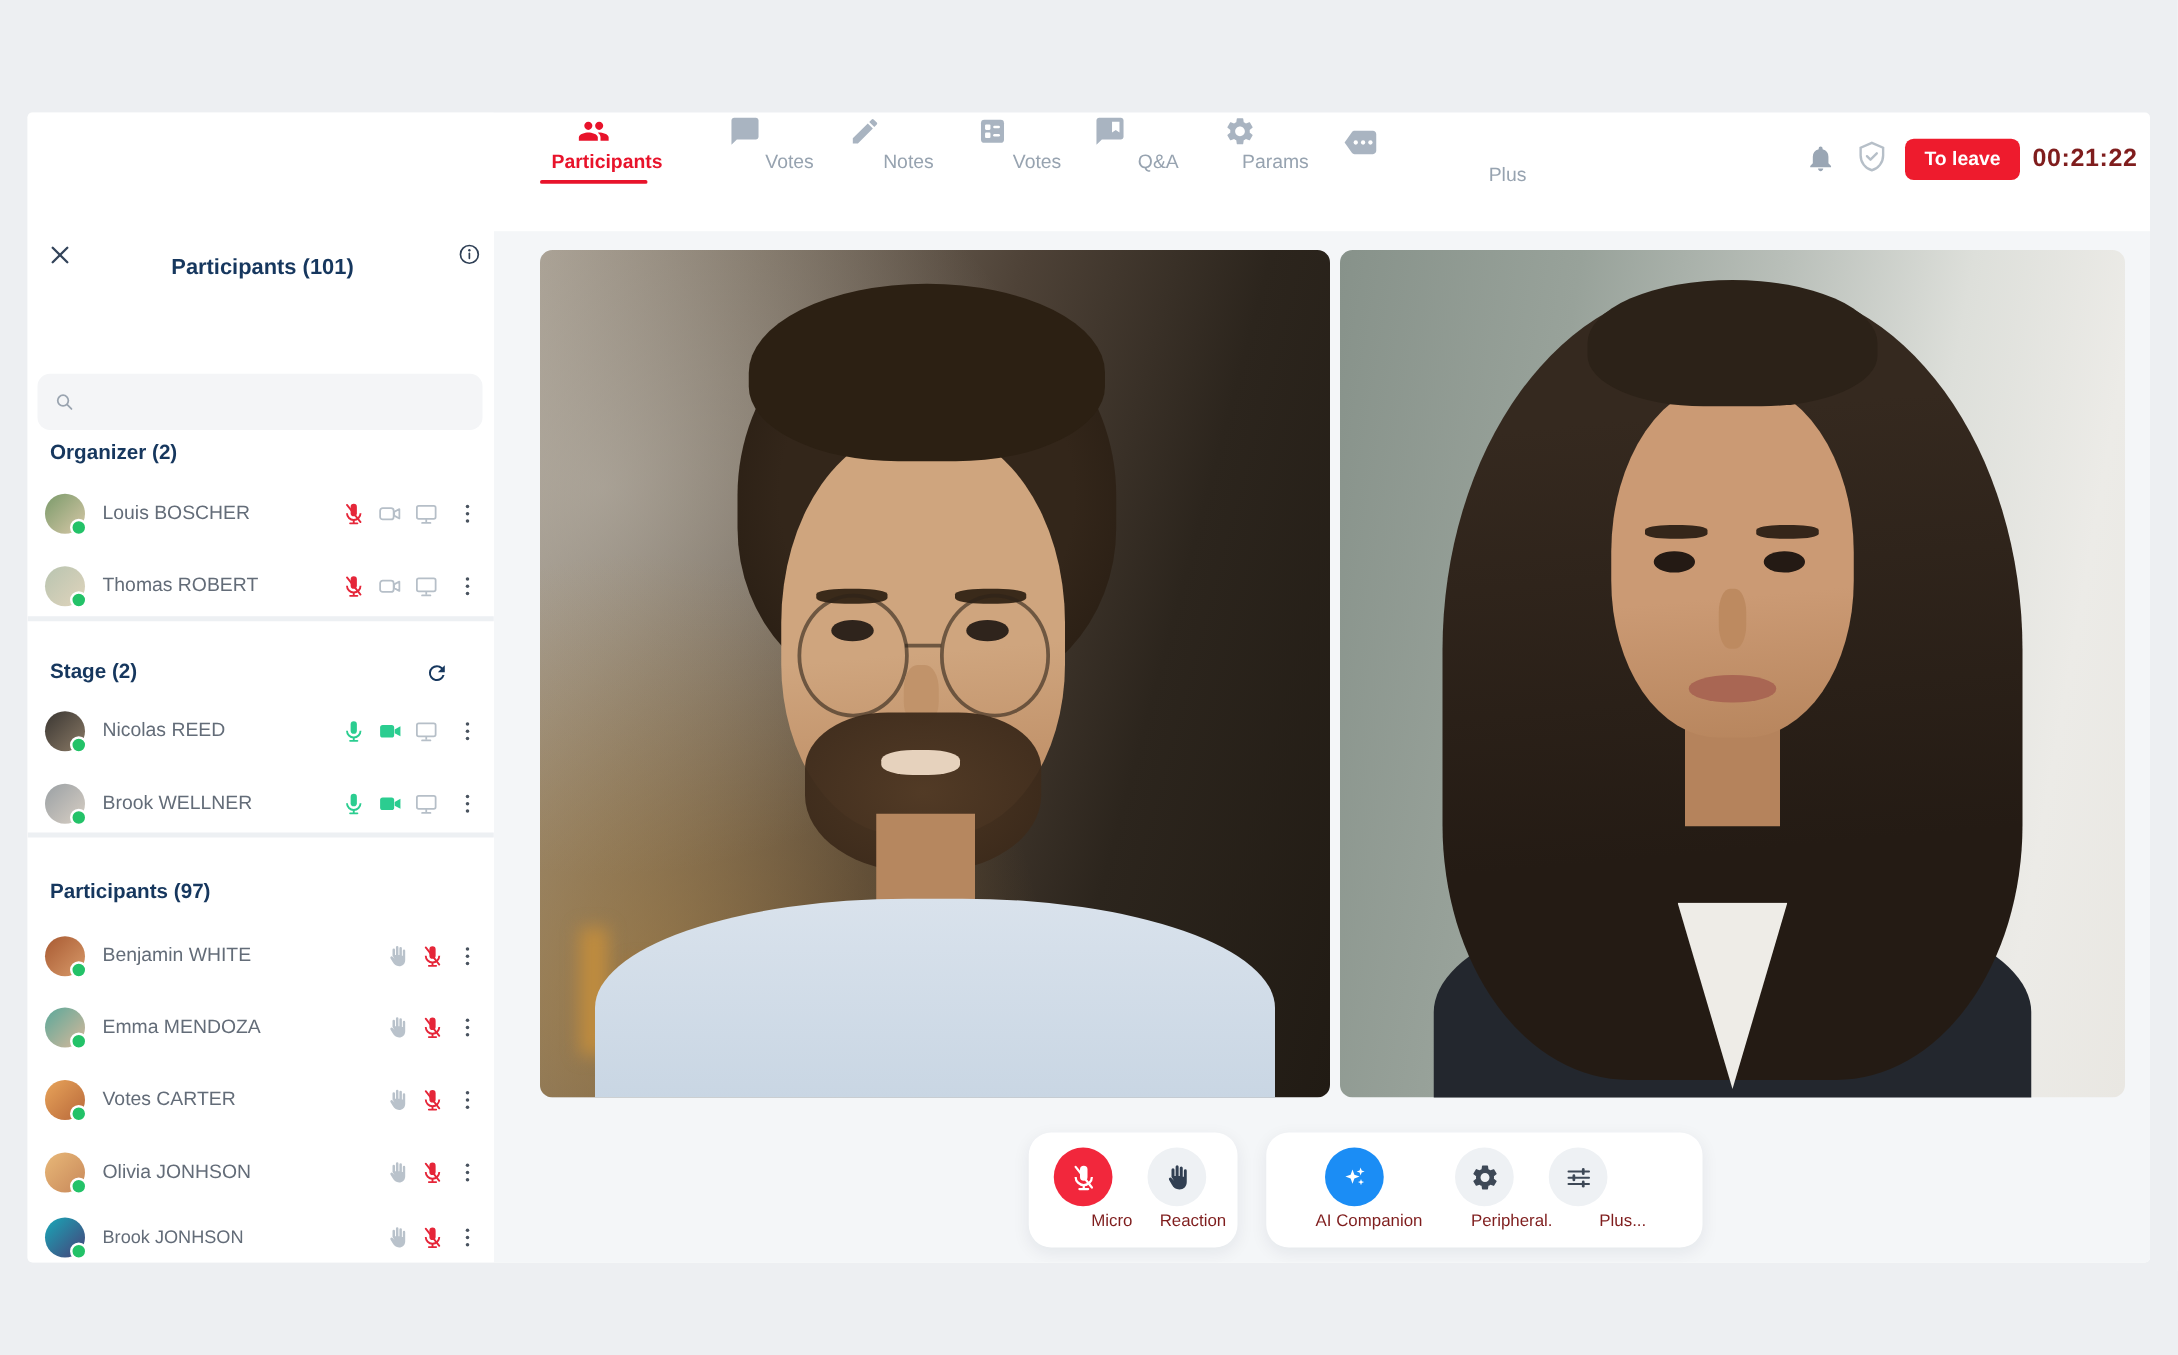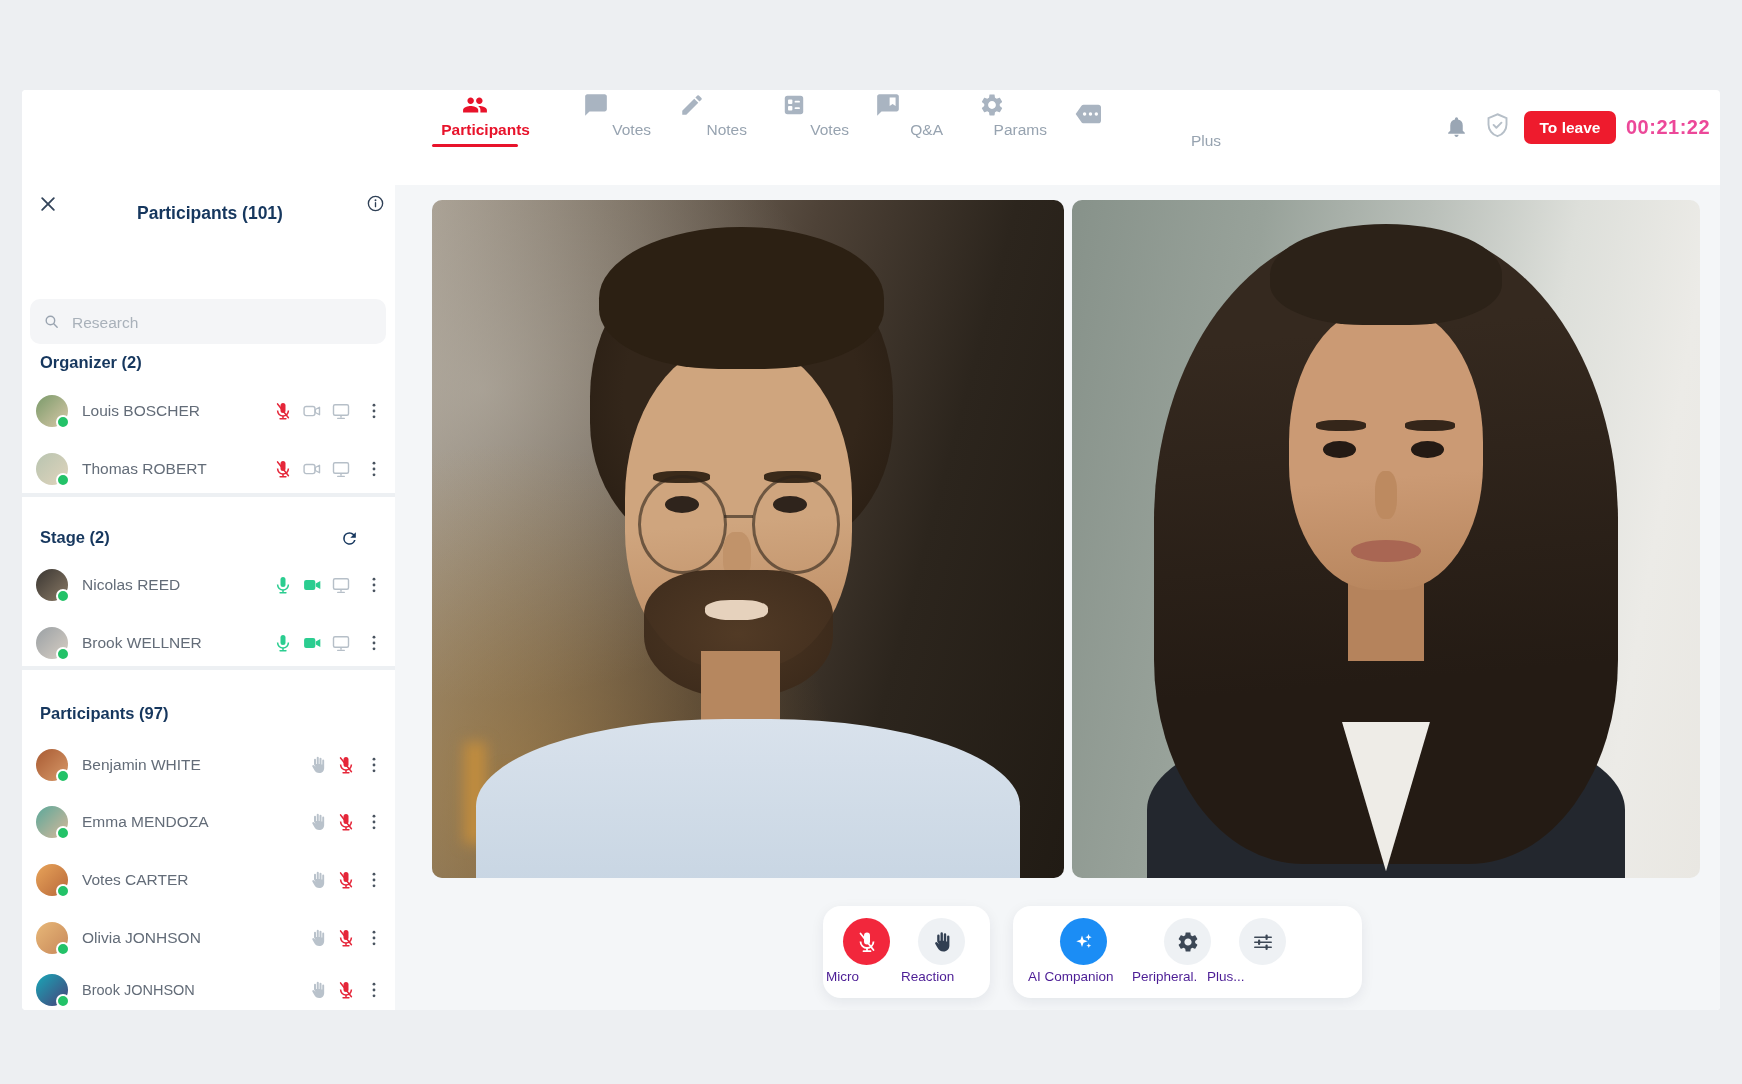--- a/index.html
+++ b/index.html
@@ -14,21 +14,21 @@
 
   
   .tab{position:absolute;top:2px;width:110px;text-align:right;cursor:pointer}
   .ticon{width:26px;height:26px;margin:0 auto;color:#a9b4c1}
   .tlabel{font-size:15.5px;color:#97a3b0;margin-top:3px;white-space:nowrap}
   .tab.active .ticon{color:#e8132b}
   .tab.active .tlabel{color:#e8132b;font-weight:700}
   .tab.active .underline{position:absolute;left:50%;margin-left:-43px;bottom:-8px;width:86px;height:3px;background:#e8132b;border-radius:2px}
   .iconbtn{position:absolute;cursor:pointer}
   #leave-btn{position:absolute;left:1502px;top:21px;width:92px;height:33px;background:#ee1b2d;border:none;border-radius:7px;color:#fff;font-weight:700;font-size:15.5px;font-family:"Liberation Sans",sans-serif;cursor:pointer}
-  #timer{position:absolute;left:1604px;top:26px;width:100px;font-size:20px;font-weight:700;color:#ec4899;letter-spacing:.5px}
+  #timer{position:absolute;left:1604px;top:26px;width:100px;font-size:20px;font-weight:700;color:#7f1d1d;letter-spacing:.5px}
 
   
   #sidebar{position:absolute;left:0;top:0;width:373px;height:920px;background:#fff}
   #sb-title{position:absolute;left:68px;top:113px;width:240px;text-align:center;font-size:17.5px;font-weight:700;color:#16375e}
   #sb-banner{position:absolute;left:0;top:163px;width:373px;height:36px;background:#ee1b2d;color:#fff;font-size:15.5px;font-weight:700;text-align:center;line-height:36px}
   #sb-search{position:absolute;left:8px;top:209px;width:356px;height:45px;background:#f4f5f7;border-radius:10px}
   #sb-search input{position:absolute;left:40px;top:0;width:300px;height:45px;border:none;background:transparent;outline:none;font-size:15.5px;color:#3a4450;font-family:"Liberation Sans",sans-serif}
   #sb-search input::placeholder{color:#a9b1ba}
   .shead{position:absolute;left:18px;font-size:16.5px;font-weight:700;color:#16375e}
   .sdiv{position:absolute;left:0;width:373px;height:4px;background:#edf0f3}
@@ -56,21 +56,21 @@
 
   
   .pill{position:absolute;top:816px;height:92px;background:#fff;border-radius:18px;box-shadow:0 4px 14px rgba(20,30,50,.07)}
   #pill1{left:801px;width:167px}
   #pill2{left:991px;width:349px}
   .cbtn{position:absolute;top:12px;width:47px;height:47px;border-radius:50%;cursor:pointer}
   .cbtn .ci{position:absolute;left:50%;top:50%;width:24px;height:24px;margin:-12px 0 0 -12px}
   .c-red{background:#f2273c;color:#fff}
   .c-light{background:#eef1f4;color:#313f52}
   .c-blue{background:#1b8df5;color:#fff}
-  .clabel{position:absolute;top:63px;font-size:13.5px;color:#4c1d95;font-weight:500;text-align:left;white-space:nowrap}
+  .clabel{position:absolute;top:63px;font-size:13.5px;color:#7f1d1d;font-weight:500;text-align:right;white-space:nowrap}
 </style>
 </head>
 <body>
 
 <div id="app">
 <div id="window">
   <div id="main-bg"></div>
 
   <div class="tab active" style="left:398px">
     <div class="ticon">
@@ -166,21 +166,20 @@
           </svg>
     </div>
 
     <div id="sb-search">
       <div class="abs" style="left:13px;top:14px;width:17px;height:17px;color:#9aa4b0">
         <svg viewBox="0 0 24 24" fill="none" stroke="currentColor" stroke-width="2" stroke-linecap="round">
               <circle cx="10.5" cy="10.5" r="6"></circle>
               <line x1="15.2" y1="15.2" x2="20" y2="20"></line>
             </svg>
       </div>
-      <input type="text" placeholder="Research" style="">
     </div>
 
     <div class="shead" style="top:263px">Organizer (2)</div>
 
     <div class="prow" style="top:293px">
       <div class="pavatar a1">
             <div class="pdot"></div>
           </div>
       <div class="pname">Louis BOSCHER</div>
       <div class="ricon s1 red">

